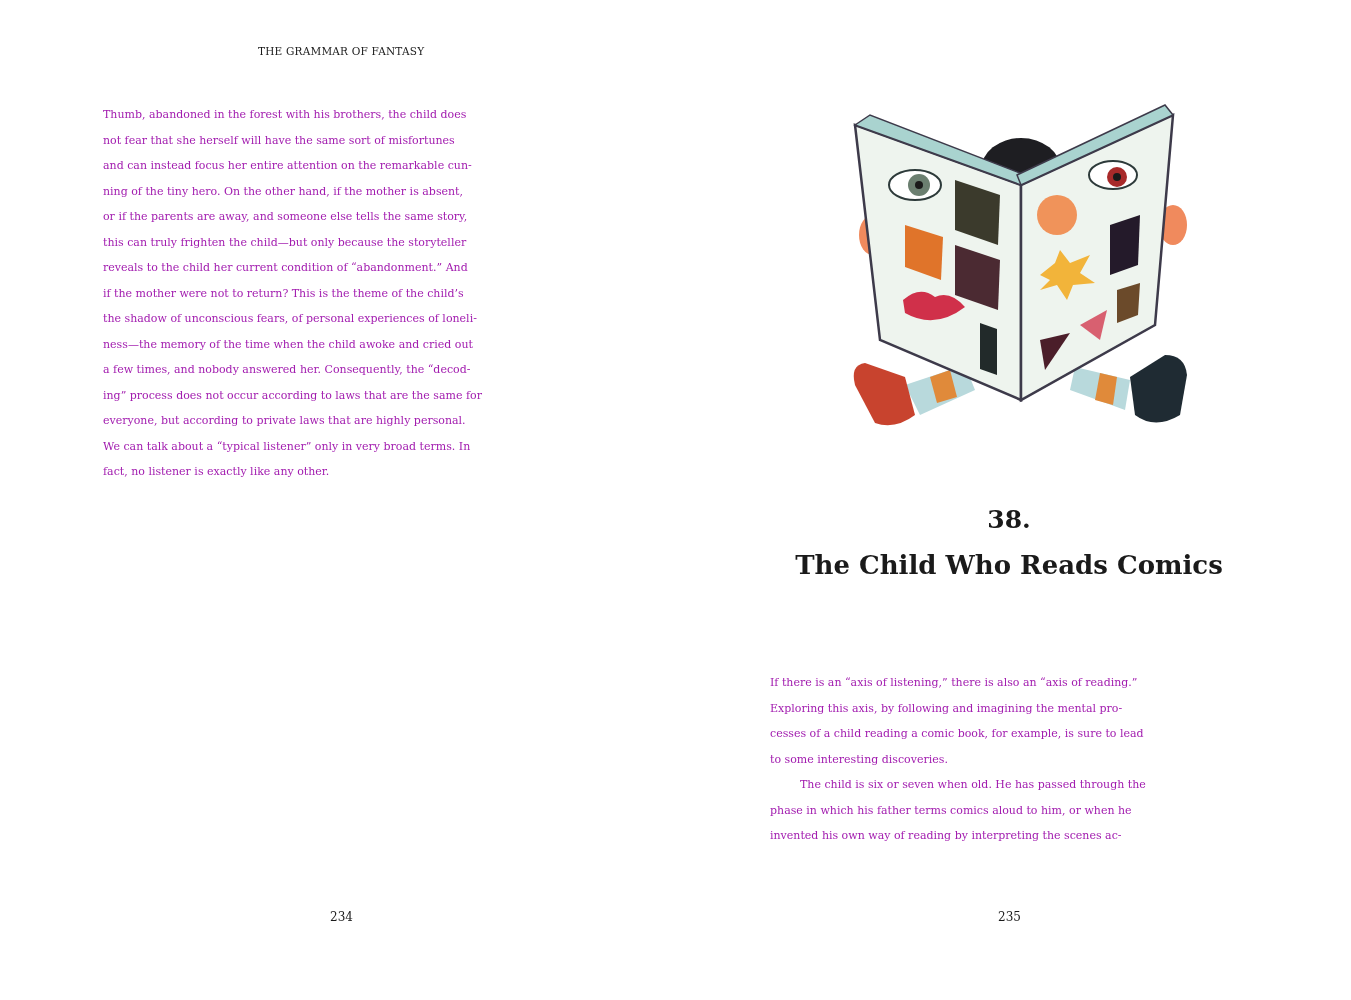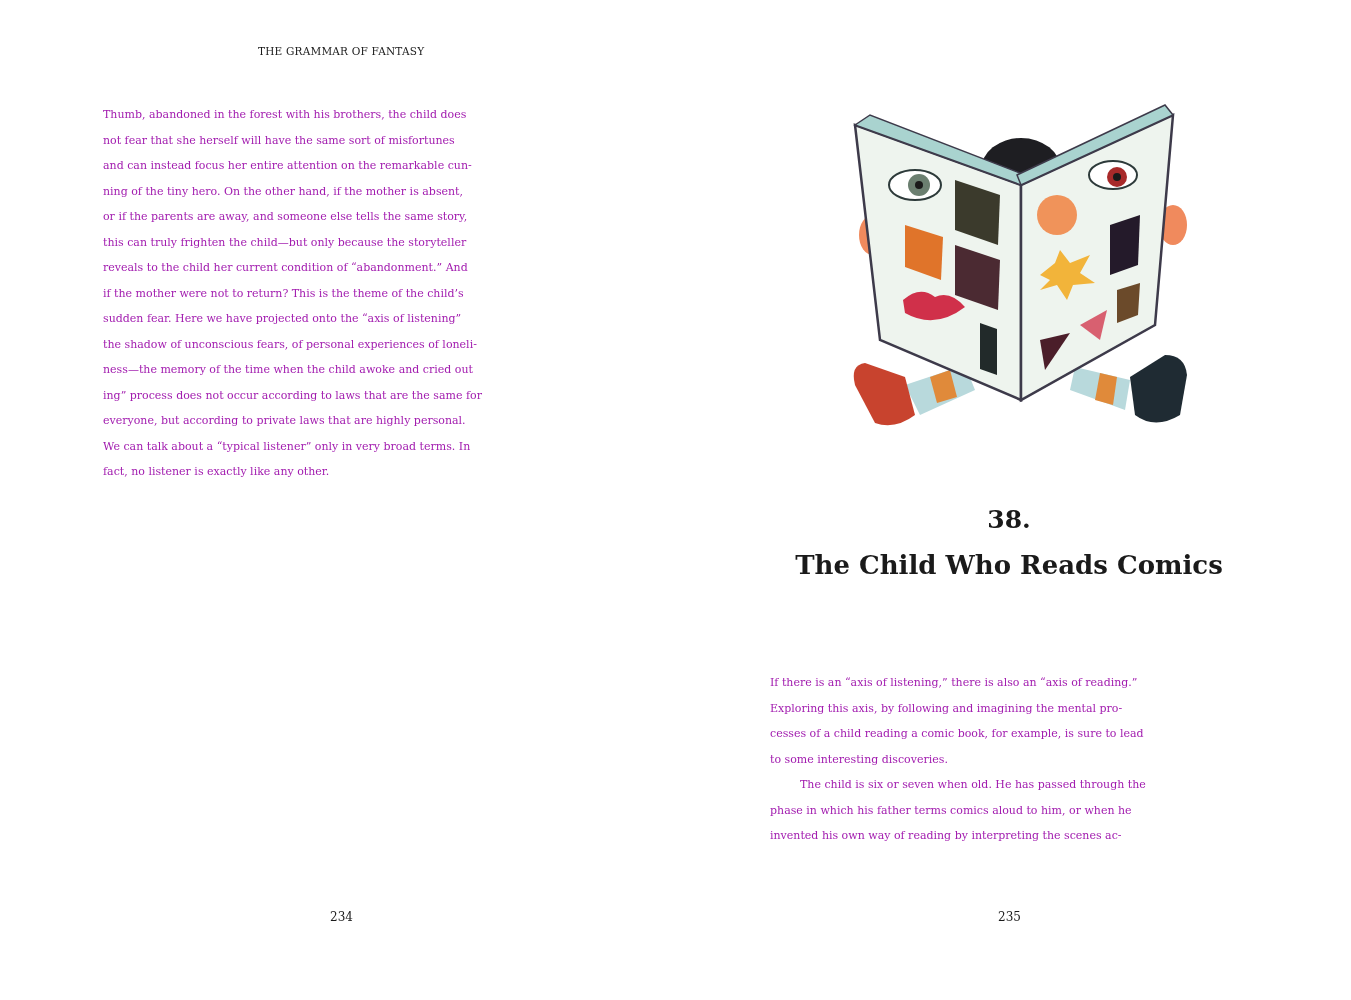--- a/index.html
+++ b/index.html
@@ -31,23 +31,23 @@
   <div class="running-head">THE GRAMMAR OF FANTASY</div>
   <div class="body-text left-body">
     <span class="line">Thumb, abandoned in the forest with his brothers, the child does</span>
     <span class="line">not fear that she herself will have the same sort of misfortunes</span>
     <span class="line">and can instead focus her entire attention on the remarkable cun-</span>
     <span class="line">ning of the tiny hero. On the other hand, if the mother is absent,</span>
     <span class="line">or if the parents are away, and someone else tells the same story,</span>
     <span class="line">this can truly frighten the child—but only because the storyteller</span>
     <span class="line">reveals to the child her current condition of “abandonment.” And</span>
     <span class="line">if the mother were not to return? This is the theme of the child’s</span>
-    <span class="line">sudden fear. Here we have projected onto the “axis of listening”</span>
     <span class="line">the shadow of unconscious fears, of personal experiences of loneli-</span>
     <span class="line">ness—the memory of the time when the child awoke and cried out</span>
+    <span class="line">a few times, and nobody answered her. Consequently, the “decod-</span>
     <span class="line">ing” process does not occur according to laws that are the same for</span>
     <span class="line">everyone, but according to private laws that are highly personal.</span>
     <span class="line">We can talk about a “typical listener” only in very broad terms. In</span>
     <span class="line">fact, no listener is exactly like any other.</span>
   </div>
   <div class="folio folio-left">234</div>
 </div>
 
 <div class="page page-right">
   <svg class="illustration" viewBox="0 0 370 350">

